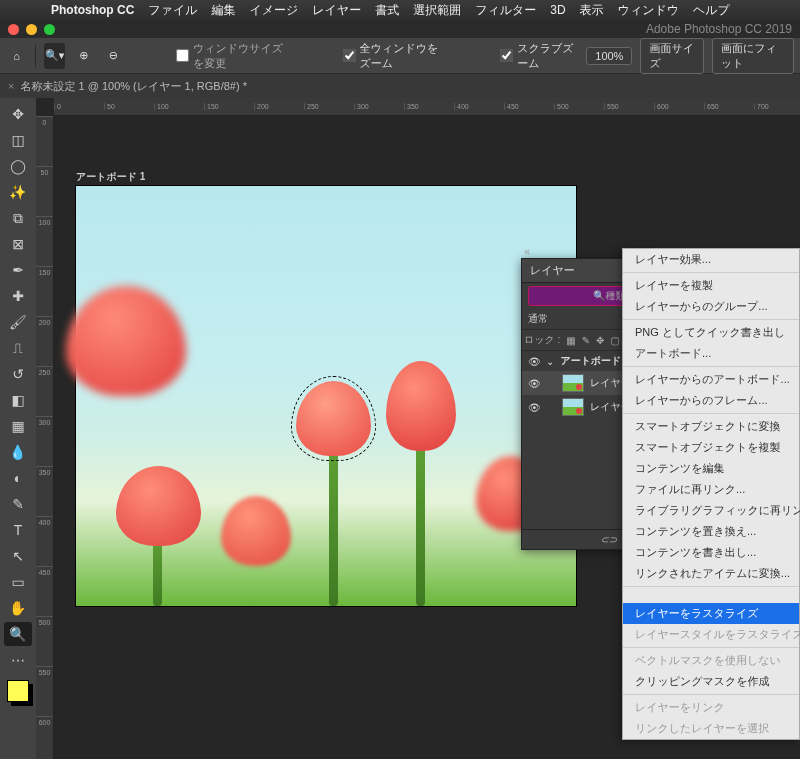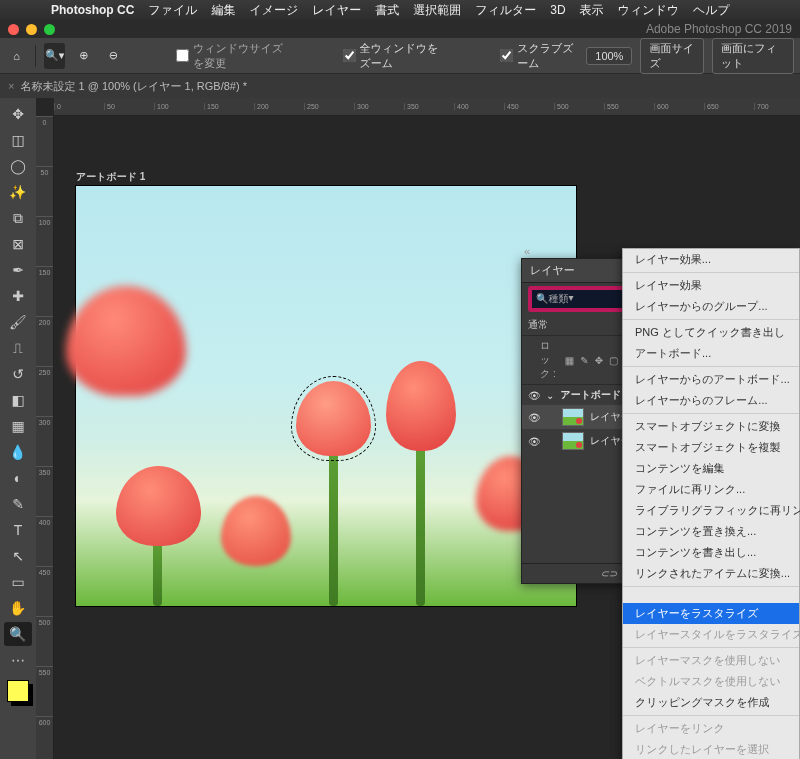--- a/index.html
+++ b/index.html
@@ -41,33 +41,33 @@
 .t6{left:400px;top:270px;width:70px;height:75px;background:radial-gradient(circle at 40% 30%,#ff8d77,#de3c3c);filter:blur(3px);}
 .stem{position:absolute;width:9px;background:linear-gradient(#5da034,#3f7a22);border-radius:4px;}
 .s2{left:253px;top:265px;height:155px;}
 .s3{left:340px;top:260px;height:160px;}
 .s4{left:77px;top:355px;height:65px;}
 .sel-ants{position:absolute;left:215px;top:190px;width:85px;height:85px;border:1px dashed #000;border-radius:50% 50% 45% 45%/60% 60% 40% 40%;}
 .panel{position:absolute;top:160px;left:485px;width:135px;background:#3a3a3a;border:1px solid #222;box-shadow:0 2px 10px rgba(0,0,0,.5);}
 .panel-close{position:absolute;top:-14px;left:2px;color:#999;font-size:11px;}
 .panel-tab{padding:4px 8px;background:#434343;border-bottom:1px solid #222;color:#ddd;}
 .panel-row{display:flex;align-items:center;padding:3px 6px;gap:4px;color:#ccc;font-size:10px;}
-.psearch{flex:1;background:#0f172a;border:4px solid #be185d;border-radius:3px;padding:2px 4px;color:#aaa;display:flex;justify-content:flex-start;}
+.psearch{flex:1;background:#701a75;border:1px solid #be185d;border-radius:3px;padding:2px 4px;color:#aaa;display:flex;justify-content:flex-end;}
 .layer{display:flex;align-items:center;padding:3px 6px;gap:6px;font-size:10px;}
 .layer.sel{background:#4a4a4a;}
 .eye{width:12px;text-align:center;}
 .thumb{width:22px;height:18px;background:linear-gradient(#a7e0e8 50%,#6bb83b 50%);border:1px solid #666;position:relative;}
 .thumb::after{content:"";position:absolute;right:1px;bottom:1px;width:6px;height:6px;background:#e04040;border-radius:50%;}
 .panel-foot{display:flex;justify-content:flex-end;gap:8px;padding:4px 8px;border-top:1px solid #222;color:#aaa;font-style:italic;font-size:10px;}
 .ctx{position:absolute;top:150px;right:0;width:178px;background:#e8e8e8;color:#333;border:1px solid #aaa;box-shadow:-2px 2px 8px rgba(0,0,0,.4);font-size:11px;}
 .ctx .mi{padding:3px 12px;white-space:nowrap;}
 .ctx .mi.dis{color:#9a9a9a;}
 .ctx .mi.hl{background:#1a6fe8;color:#fff;margin-top:16px;}
 .ctx hr{border:none;border-top:1px solid #ccc;margin:2px 0;}
-.lockrow{display:flex;align-items:center;gap:6px;padding:3px 18px;color:#aaa;font-size:10px;border-top:1px solid #2a2a2a;border-bottom:1px solid #2a2a2a;}
+.lockrow{display:flex;align-items:center;gap:6px;padding:3px 2px;color:#aaa;font-size:10px;border-top:1px solid #2a2a2a;border-bottom:1px solid #2a2a2a;}
 </style>
 </head>
 <body>
 
 <div class="mac-menubar">
   <span class="apple"></span>
   <b>Photoshop CC</b>
   <span>ファイル</span>
   <span>編集</span>
   <span>イメージ</span>
@@ -230,42 +230,41 @@
       <div class="panel-foot">
         <span>⊂⊃</span>
         <span>fx</span>
         <span>◘</span>
       </div>
     </div>
 
     <div class="ctx" id="ctx">
         <div class="mi">レイヤー効果...</div>
         <hr>
-        <div class="mi">レイヤー効果</div>
+        <div class="mi">レイヤーを複製</div>
         <div class="mi">レイヤーからのグループ...</div>
         <hr>
         <div class="mi">PNG としてクイック書き出し</div>
         <div class="mi">アートボード...</div>
         <hr>
         <div class="mi">レイヤーからのアートボード...</div>
         <div class="mi">レイヤーからのフレーム...</div>
         <hr>
         <div class="mi">スマートオブジェクトに変換</div>
         <div class="mi">スマートオブジェクトを複製</div>
         <div class="mi">コンテンツを編集</div>
         <div class="mi">ファイルに再リンク...</div>
         <div class="mi">ライブラリグラフィックに再リンク...</div>
         <div class="mi">コンテンツを置き換え...</div>
         <div class="mi">コンテンツを書き出し...</div>
         <div class="mi">リンクされたアイテムに変換...</div>
         <hr>
         <div class="mi hl">レイヤーをラスタライズ</div>
         <div class="mi dis">レイヤースタイルをラスタライズ</div>
         <hr>
-        <div class="mi dis">レイヤーマスクを使用しない</div>
         <div class="mi dis">ベクトルマスクを使用しない</div>
         <div class="mi">クリッピングマスクを作成</div>
         <hr>
         <div class="mi dis">レイヤーをリンク</div>
         <div class="mi dis">リンクしたレイヤーを選択</div>
       </div>
   </div>
 </div>
 
 </body></html>

